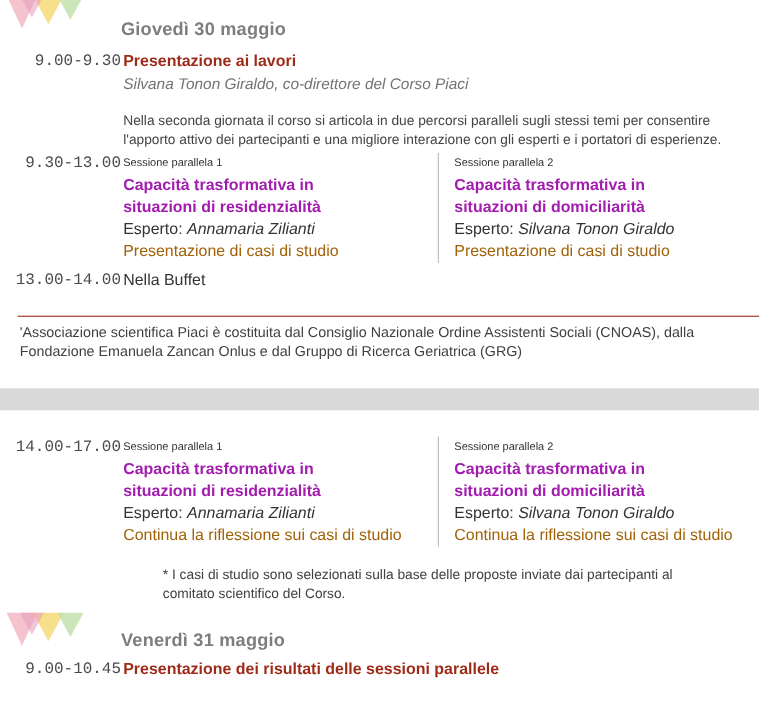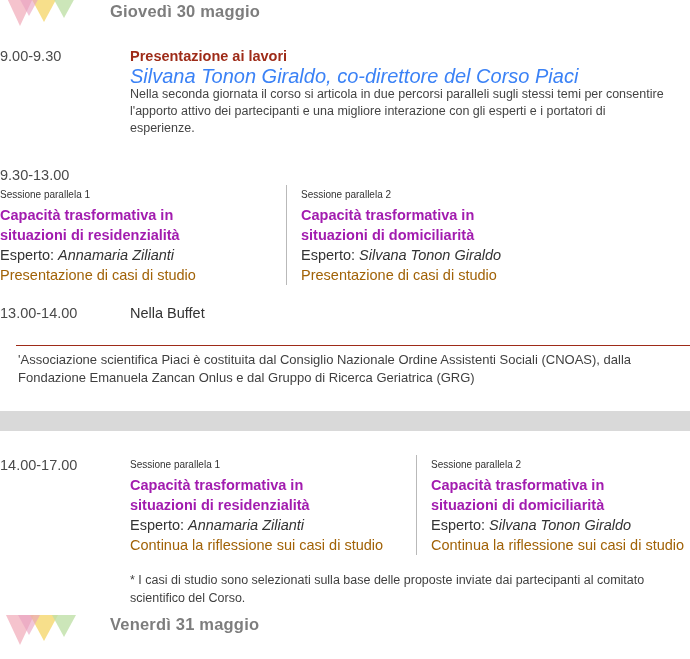--- a/index.html
+++ b/index.html
@@ -22,24 +22,25 @@
   }
 
   
   .row {
     display: flex;
     align-items: flex-start;
   }
   .time {
     width: 110px;
     min-width: 110px;
-    padding-right: 20px;
+    text-align: right;
+    padding-right: 2px;
     font-size: 14.5px;
     color: #4a4a4a;
-    font-family: Liberation Sans, sans-serif;
+    font-family: Liberation Mono, monospace;
     line-height: 20px;
   }
   .body-col {
     flex: 1;
   }
 
   .daybar {
     position: relative;
     height: 30px;
   }
@@ -47,37 +48,37 @@
     position: absolute;
     left: 0;
     top: -6px;
     width: 104px;
     height: 38px;
     overflow: hidden;
   }
   .daytitle {
     position: absolute;
     left: 110px;
-    top: 0;
+    top: 16px;
     font-size: 16.5px;
     font-weight: bold;
     color: #7d7d7d;
     letter-spacing: .2px;
   }
 
   .title-red {
     color: #9e2b18;
     font-weight: bold;
     font-size: 14.5px;
     line-height: 20px;
   }
   .subtitle-it {
     font-style: italic;
-    font-size: 20px;
-    color: #3b82f6;
+    font-size: 14px;
+    color: #737373;
     line-height: 20px;
   }
   .plain {
     font-size: 14.5px;
     color: #333;
     line-height: 20px;
   }
   .para {
     font-size: 12.5px;
     color: #444;
@@ -171,28 +172,28 @@
   </div>
 
   <div class="row" style="margin-top:14px;">
     <div class="time">9.00-9.30</div>
     <div class="body-col">
       <div class="title-red">Presentazione ai lavori</div>
       <div class="subtitle-it">Silvana Tonon Giraldo, co-direttore del Corso Piaci</div>
     </div>
   </div>
 
-  <div class="row" style="">
+  <div class="row" style="margin-top:16px;">
     <div class="time"></div>
     <div class="body-col" style="padding-right:22px;">
       <div class="para">Nella seconda giornata il corso si articola in due percorsi paralleli sugli stessi temi per consentire l'apporto attivo dei partecipanti e una migliore interazione con gli esperti e i portatori di esperienze.</div>
     </div>
   </div>
 
-  <div class="row" style="margin-top:28px;flex-direction:column;">
+  <div class="row" style="margin-top:3px;">
     <div class="time">9.30-13.00</div>
     <div class="body-col">
       <div class="parallel">
         <div class="pcol">
           <div class="head">Sessione parallela 1</div>
           <div class="redline">Capacità trasformativa in</div>
           <div class="redline">situazioni di residenzialità</div>
           <div class="expert"><span>Esperto: </span><em>Annamaria Zilianti</em></div>
           <div class="last">Presentazione di casi di studio</div>
         </div>
@@ -200,21 +201,21 @@
           <div class="head">Sessione parallela 2</div>
           <div class="redline">Capacità trasformativa in</div>
           <div class="redline">situazioni di domiciliarità</div>
           <div class="expert"><span>Esperto: </span><em>Silvana Tonon Giraldo</em></div>
           <div class="last">Presentazione di casi di studio</div>
         </div>
       </div>
     </div>
   </div>
 
-  <div class="row" style="margin-top:18px;">
+  <div class="row" style="margin-top:6px;">
     <div class="time">13.00-14.00</div>
     <div class="body-col">
       <div class="plain">Nella Buffet</div>
     </div>
   </div>
 
   <div style="margin-top:22px;padding-left:16px;">
     <hr class="rule">
     <div class="footnote">'Associazione scientifica Piaci è costituita dal Consiglio Nazionale Ordine Assistenti Sociali (CNOAS), dalla Fondazione Emanuela Zancan Onlus e dal Gruppo di Ricerca Geriatrica (GRG)</div>
   </div>
@@ -238,21 +239,21 @@
           <div class="redline">situazioni di domiciliarità</div>
           <div class="expert"><span>Esperto: </span><em>Silvana Tonon Giraldo</em></div>
           <div class="last">Continua la riflessione sui casi di studio</div>
         </div>
       </div>
     </div>
   </div>
 
   <div class="row" style="margin-top:16px;">
     <div class="time"></div>
-    <div class="body-col" style="padding-right:40px;">
+    <div class="body-col" style="padding-right:40px;margin-left:36px;">
       <div class="note-small">* I casi di studio sono selezionati sulla base delle proposte inviate dai partecipanti al comitato scientifico del Corso.</div>
     </div>
   </div>
 
   <div class="daybar" style="margin-top:8px;">
     <div class="deco">
       <div class="deco-shapes">
         <svg width="104" height="38" viewBox="0 0 104 38">
           <polygon points="6,6 34,6 20,36" fill="#f3b8c4" opacity="0.85"></polygon>
           <polygon points="30,6 58,6 44,32" fill="#f5d76e" opacity="0.8"></polygon>

